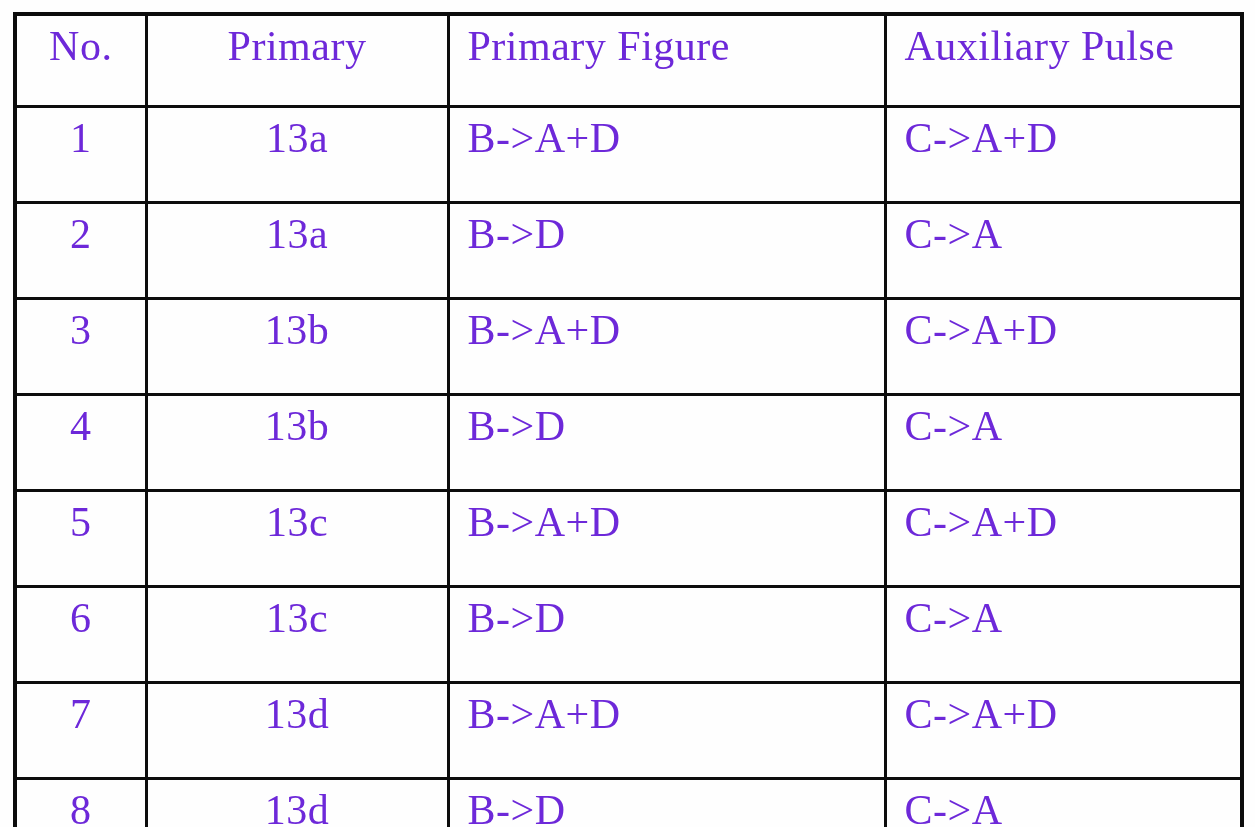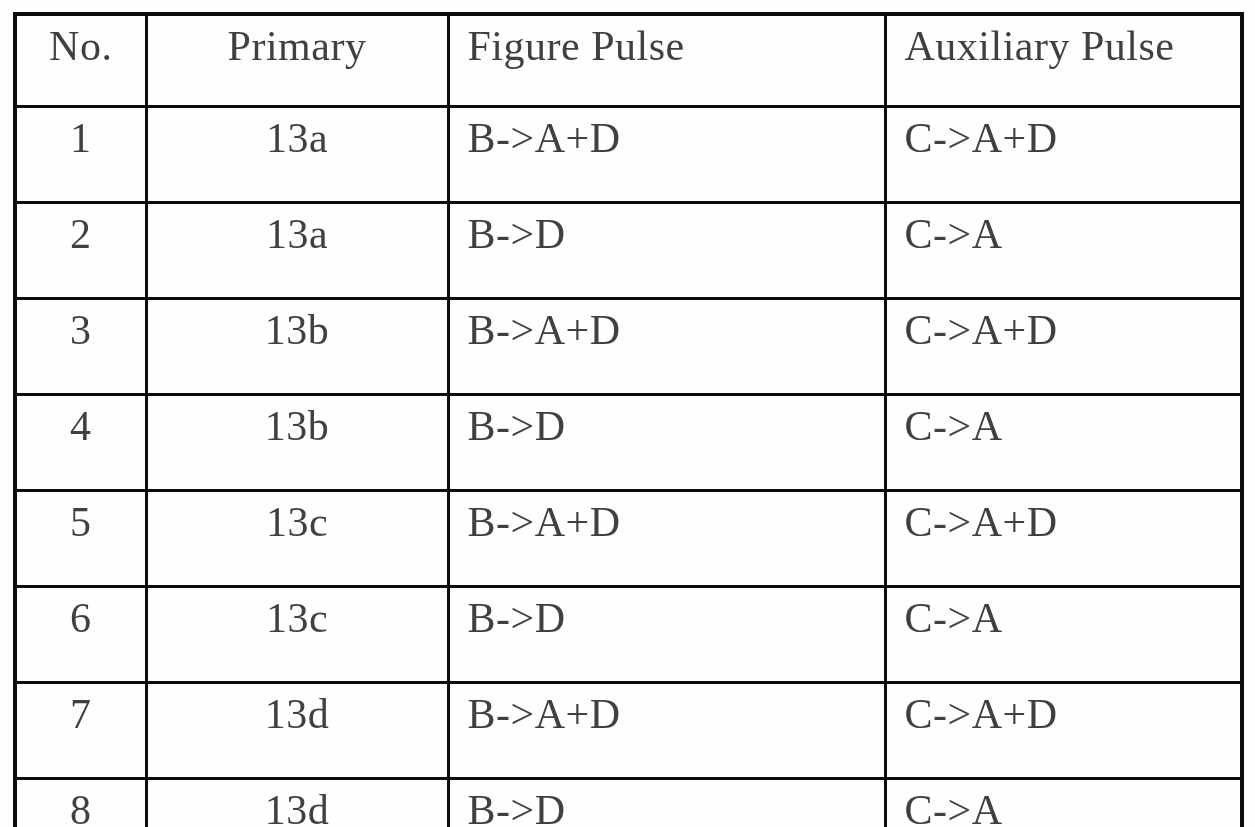--- a/index.html
+++ b/index.html
@@ -7,21 +7,21 @@
     padding: 0;
     background: #ffffff;
   }
   .page {
     position: relative;
     width: 1255px;
     height: 827px;
     background: #fefefe;
     overflow: hidden;
     font-family: "Liberation Serif", "DejaVu Serif", serif;
-    color: #404040;
+    color: #6d28d9;
   }
   table.pulse-table {
     position: absolute;
     left: 13px;
     top: 12px;
     width: 1227px;
     height: 803px;
     border-collapse: collapse;
     table-layout: fixed;
     background: #fefefe;
@@ -67,21 +67,21 @@
     <colgroup>
       <col class="col-no">
       <col class="col-figure">
       <col class="col-primary">
       <col class="col-aux">
     </colgroup>
     <thead>
       <tr>
         <th>No.</th>
         <th>Primary</th>
-        <th>Figure Pulse</th>
+        <th>Primary Figure</th>
         <th>Auxiliary Pulse</th>
       </tr>
     </thead>
     <tbody>
         <tr>
           <td>1</td>
           <td>13a</td>
           <td>B-&gt;A+D</td>
           <td>C-&gt;A+D</td>
         </tr>

